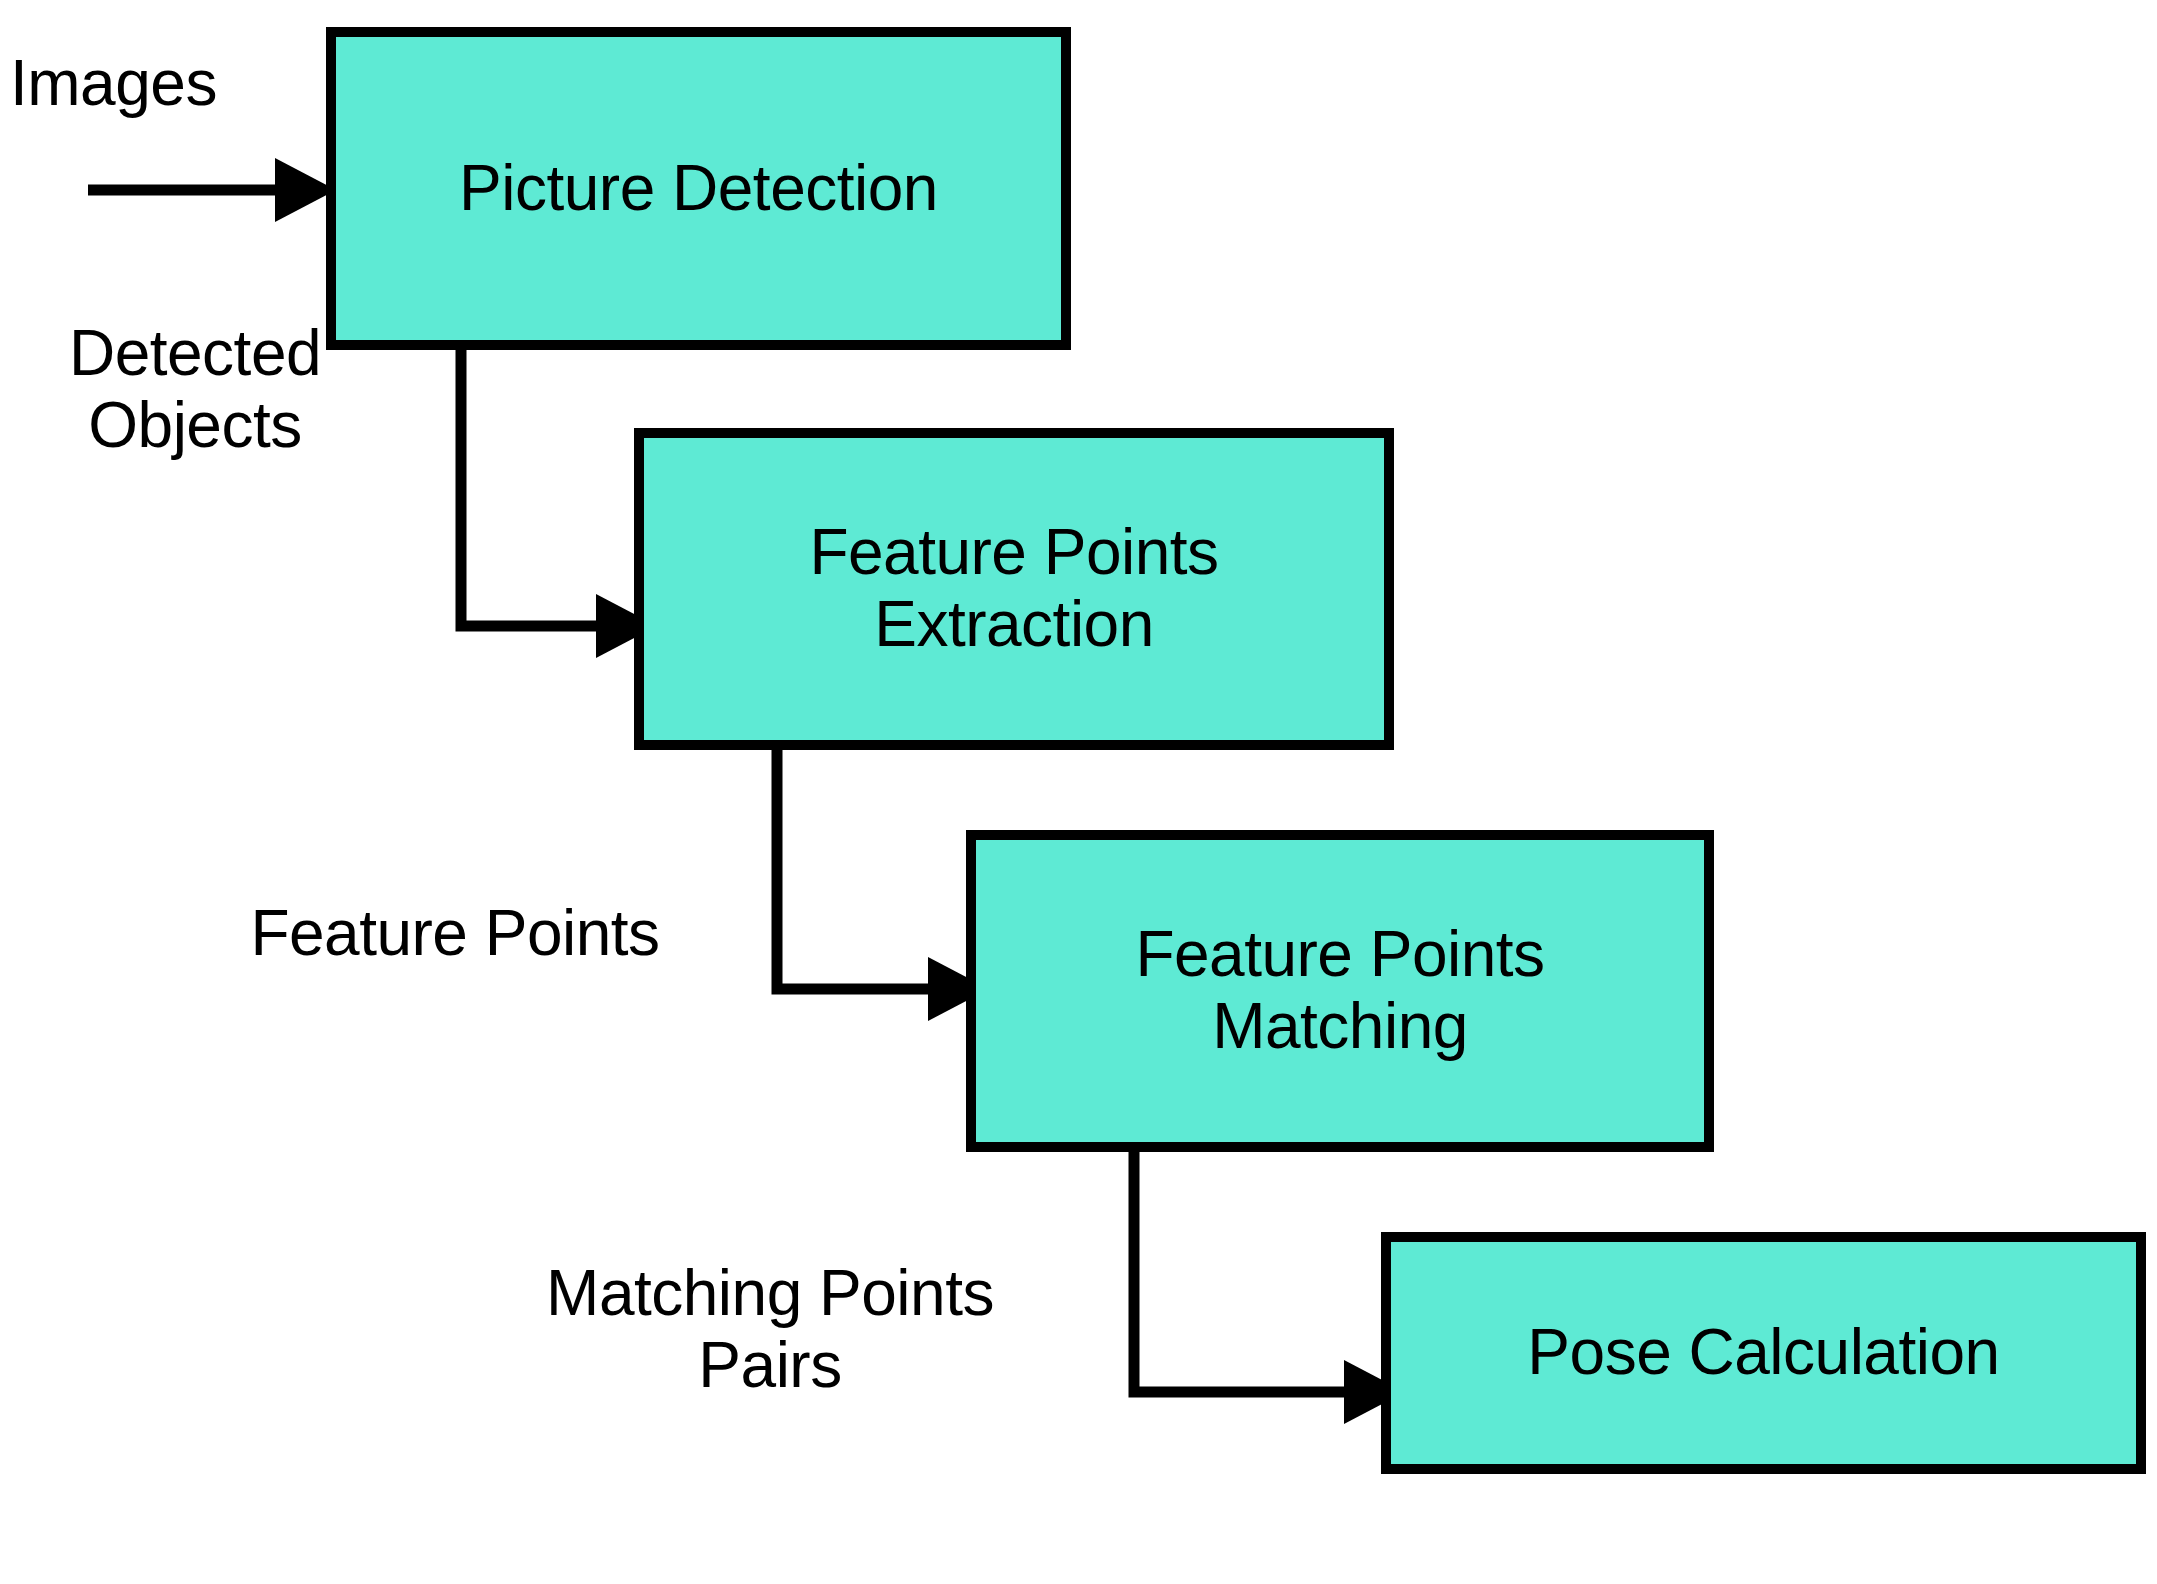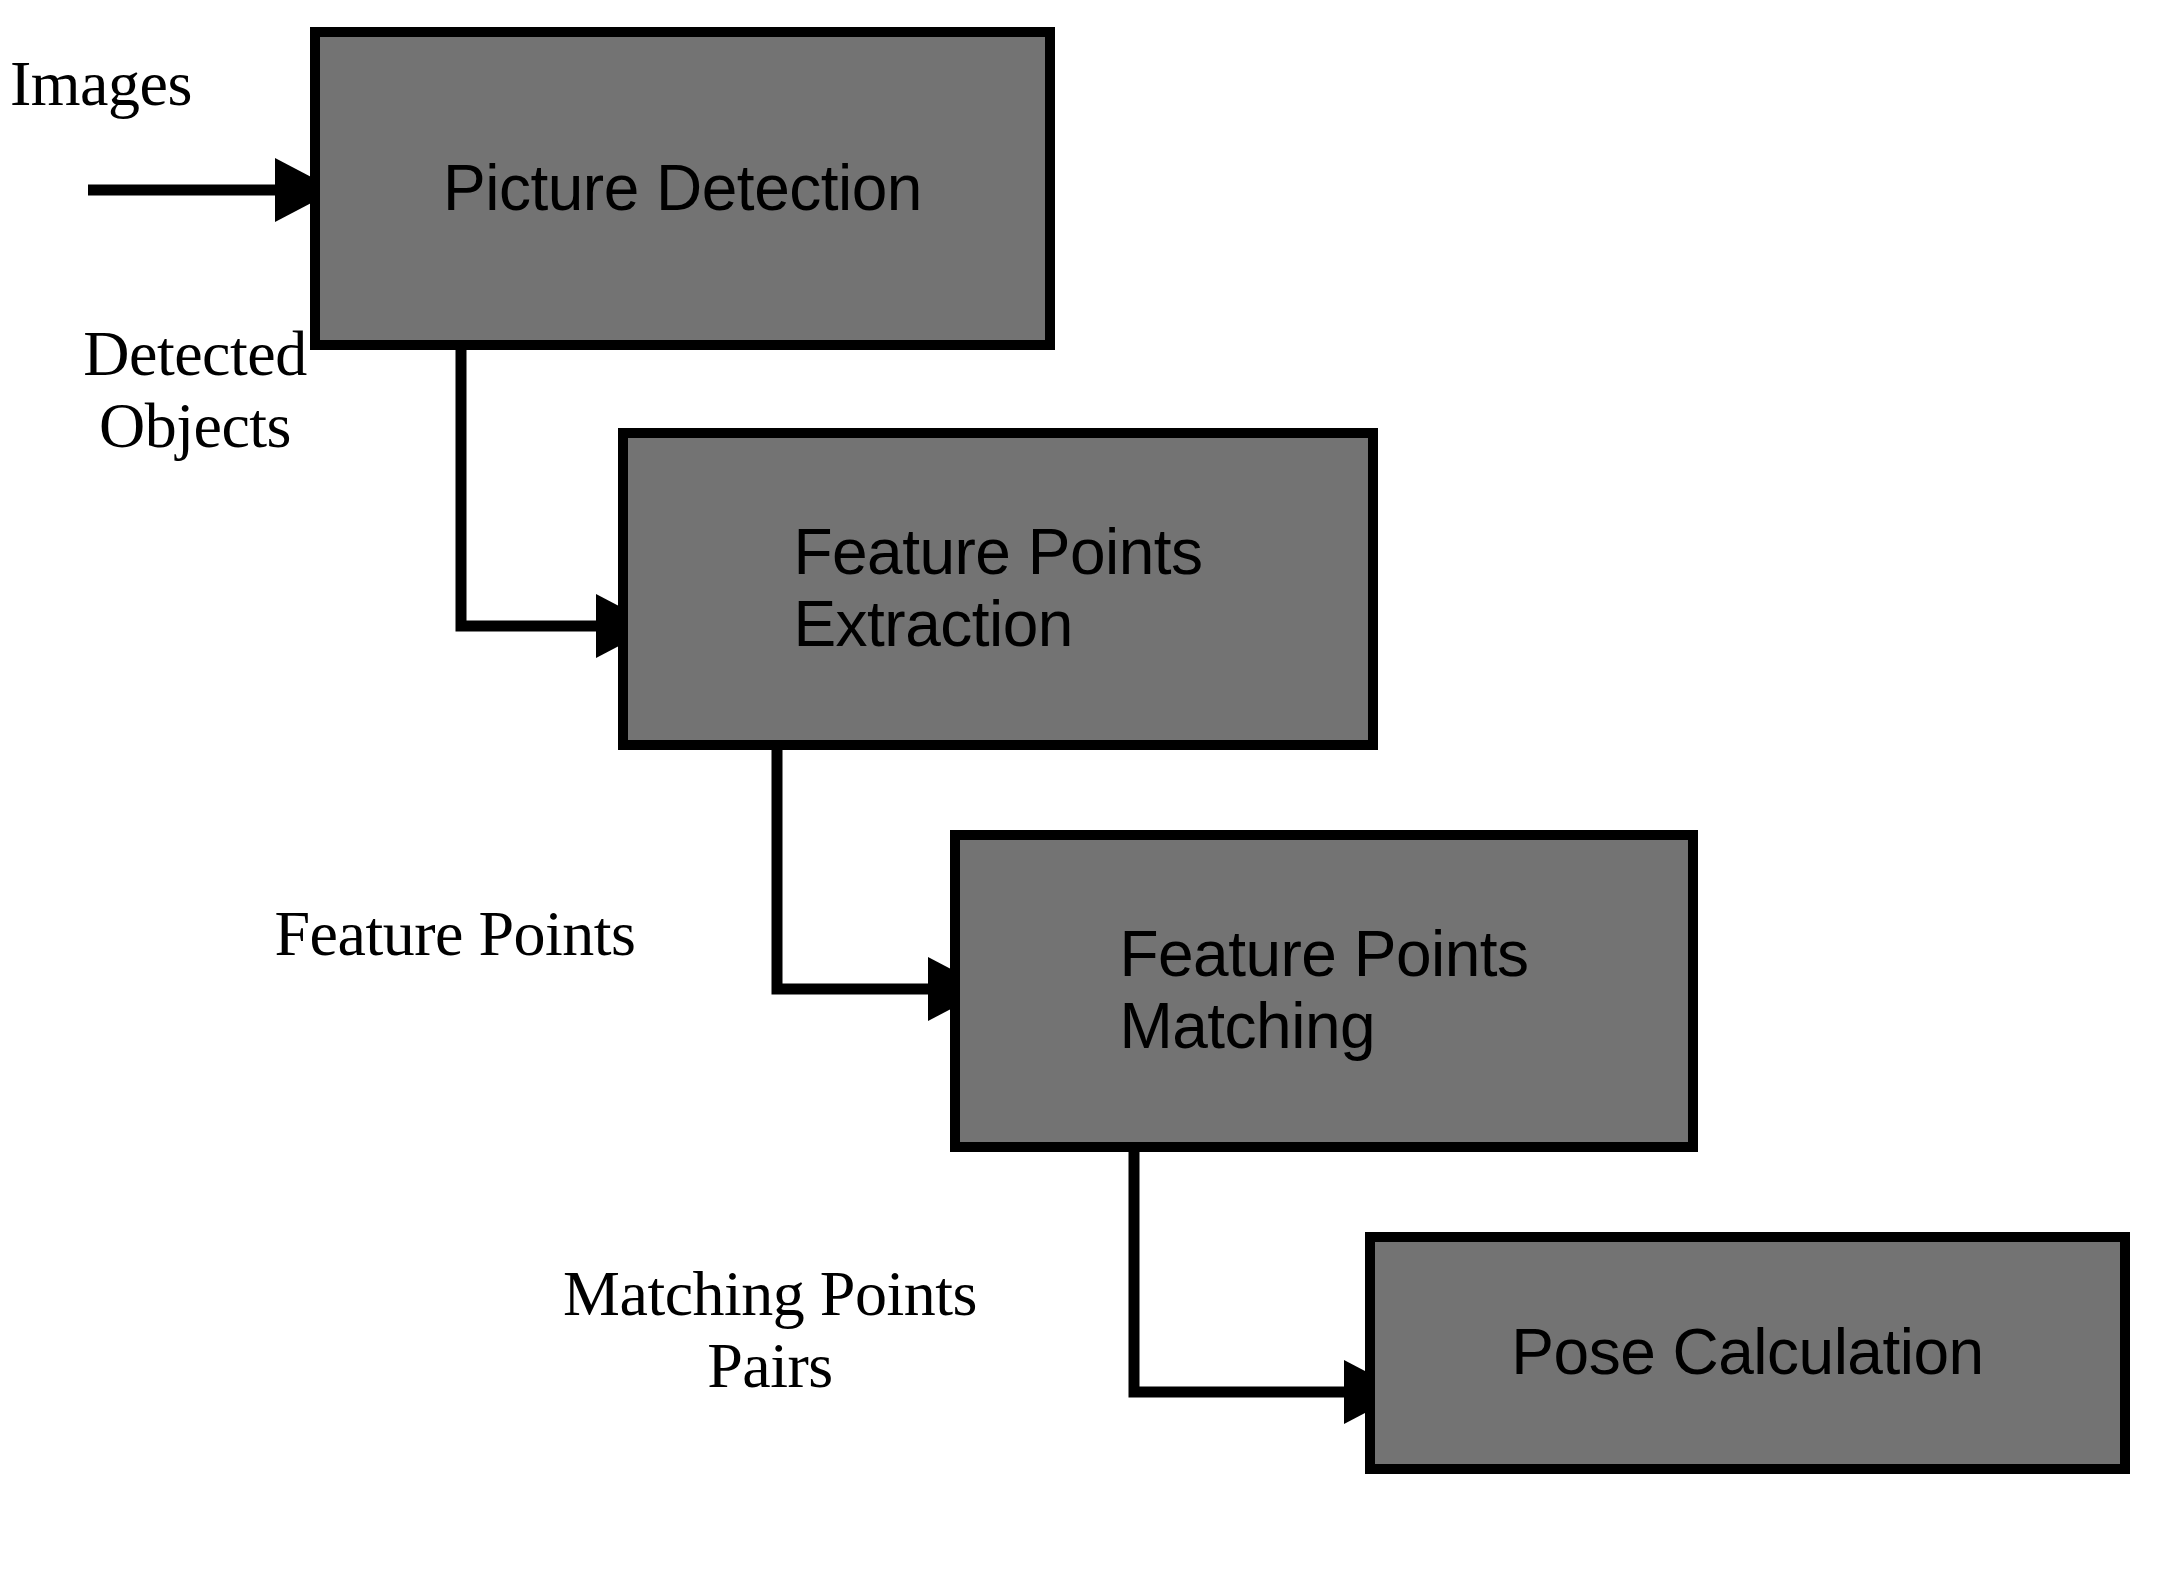--- a/index.html
+++ b/index.html
@@ -22,36 +22,38 @@
     position: absolute;
     left: 0;
     top: 0;
     width: 2157px;
     height: 1584px;
   }
   .node-box {
     position: absolute;
     box-sizing: border-box;
     border: 10px solid #000000;
-    background: #737373;
+    background: #5eead4;
     display: flex;
     align-items: center;
     justify-content: center;
+    text-align: center;
+    margin-left: 16px;
   }
   .node-label {
     font-family: "Liberation Sans", sans-serif;
     font-size: 64px;
     line-height: 1.12;
     color: #000000;
     white-space: pre-line;
     letter-spacing: -0.5px;
   }
   .edge-label {
     position: absolute;
-    font-family: Liberation Serif, serif;
+    font-family: Liberation Sans, sans-serif;
     font-size: 64px;
     line-height: 1.12;
     color: #000000;
     text-align: center;
     white-space: pre-line;
     letter-spacing: -0.5px;
   }
   #box-picture-detection { left: 310px;  top: 27px;   width: 745px; height: 323px; }
   #box-feature-extraction{ left: 618px;  top: 428px;  width: 760px; height: 322px; }
   #box-feature-matching  { left: 950px;  top: 830px;  width: 748px; height: 322px; }

